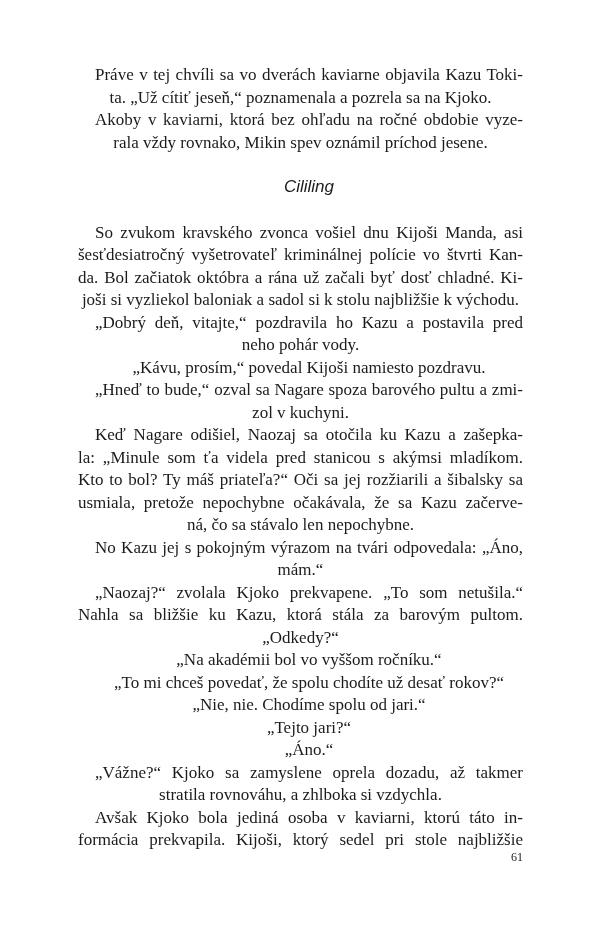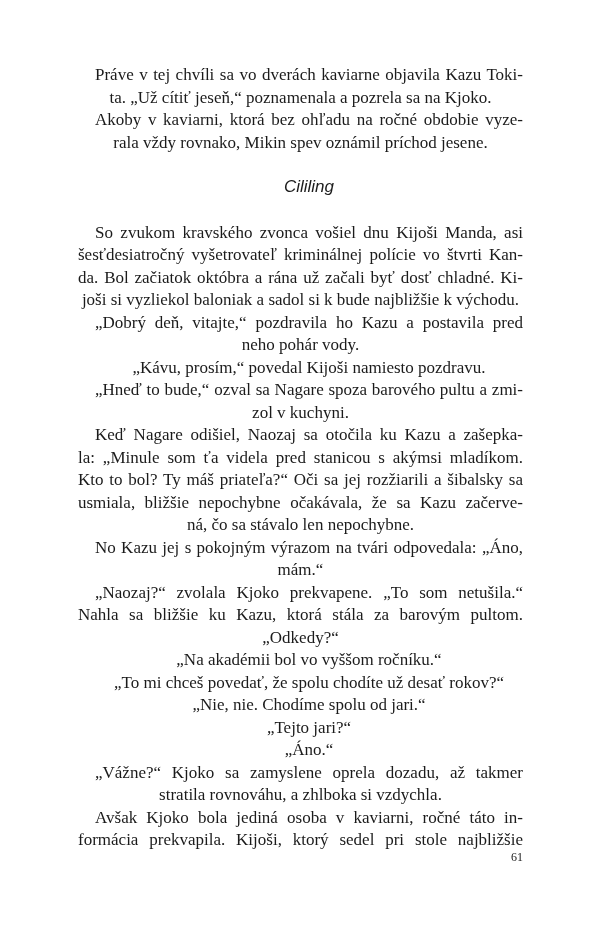--- a/index.html
+++ b/index.html
@@ -59,40 +59,40 @@
 <div class="page">
   <main class="page-text">
       <div class="line j ind">Práve v tej chvíli sa vo dverách kaviarne objavila Kazu Toki-</div>
       <div class="line">ta. „Už cítiť jeseň,“ poznamenala a pozrela sa na Kjoko.</div>
       <div class="line j ind">Akoby v kaviarni, ktorá bez ohľadu na ročné obdobie vyze-</div>
       <div class="line">rala vždy rovnako, Mikin spev oznámil príchod jesene.</div>
       <div class="line ind brk">Cililing</div>
       <div class="line j ind">So zvukom kravského zvonca vošiel dnu Kijoši Manda, asi</div>
       <div class="line j">šesťdesiatročný vyšetrovateľ kriminálnej polície vo štvrti Kan-</div>
       <div class="line j">da. Bol začiatok októbra a rána už začali byť dosť chladné. Ki-</div>
-      <div class="line">joši si vyzliekol baloniak a sadol si k bude najbližšie k východu.</div>
+      <div class="line">joši si vyzliekol baloniak a sadol si k stolu najbližšie k východu.</div>
       <div class="line j ind">„Dobrý deň, vitajte,“ pozdravila ho Kazu a postavila pred</div>
       <div class="line">neho pohár vody.</div>
       <div class="line ind">„Kávu, prosím,“ povedal Kijoši namiesto pozdravu.</div>
       <div class="line j ind">„Hneď to bude,“ ozval sa Nagare spoza barového pultu a zmi-</div>
       <div class="line">zol v kuchyni.</div>
       <div class="line j ind">Keď Nagare odišiel, Naozaj sa otočila ku Kazu a zašepka-</div>
       <div class="line j">la: „Minule som ťa videla pred stanicou s akýmsi mladíkom.</div>
       <div class="line j">Kto to bol? Ty máš priateľa?“ Oči sa jej rozžiarili a šibalsky sa</div>
-      <div class="line j">usmiala, bližšie nepochybne očakávala, že sa Kazu začerve-</div>
+      <div class="line j">usmiala, pretože nepochybne očakávala, že sa Kazu začerve-</div>
       <div class="line">ná, čo sa stávalo len nepochybne.</div>
       <div class="line j ind">No Kazu jej s pokojným výrazom na tvári odpovedala: „Áno,</div>
       <div class="line">mám.“</div>
       <div class="line j ind">„Naozaj?“ zvolala Kjoko prekvapene. „To som netušila.“</div>
       <div class="line j">Nahla sa bližšie ku Kazu, ktorá stála za barovým pultom.</div>
       <div class="line">„Odkedy?“</div>
       <div class="line ind">„Na akadémii bol vo vyššom ročníku.“</div>
       <div class="line ind">„To mi chceš povedať, že spolu chodíte už desať rokov?“</div>
       <div class="line ind">„Nie, nie. Chodíme spolu od jari.“</div>
       <div class="line ind">„Tejto jari?“</div>
       <div class="line ind">„Áno.“</div>
       <div class="line j ind">„Vážne?“ Kjoko sa zamyslene oprela dozadu, až takmer</div>
       <div class="line">stratila rovnováhu, a zhlboka si vzdychla.</div>
-      <div class="line j ind">Avšak Kjoko bola jediná osoba v kaviarni, ročné táto in-</div>
+      <div class="line j ind">Avšak Kjoko bola jediná osoba v kaviarni, ktorú táto in-</div>
       <div class="line j">formácia prekvapila. Kijoši, ktorý sedel pri stole najbližšie</div>
     </main>
   <div class="page-number">61</div>
 </div>
 
 </body></html>

